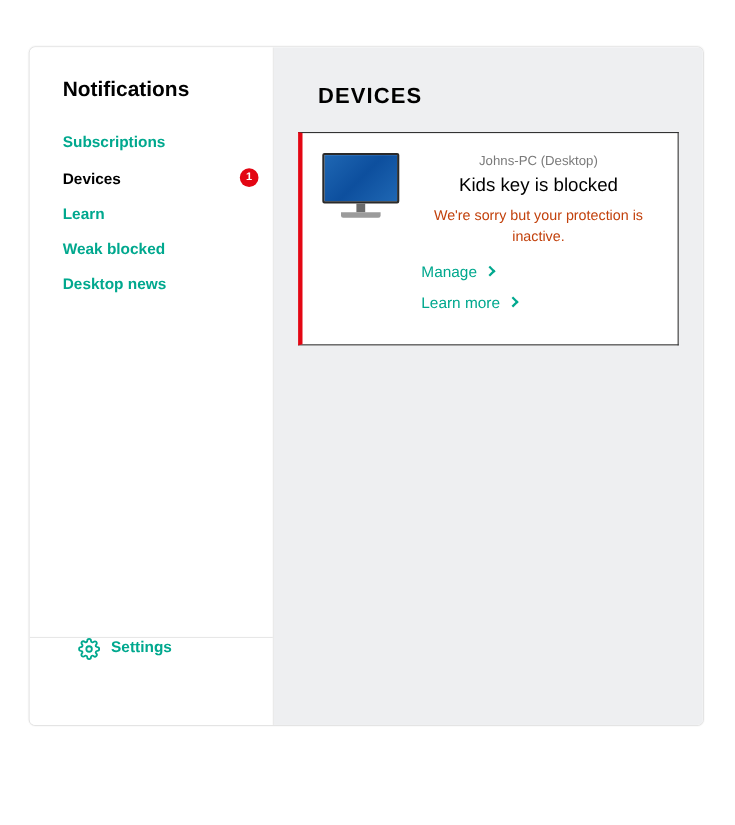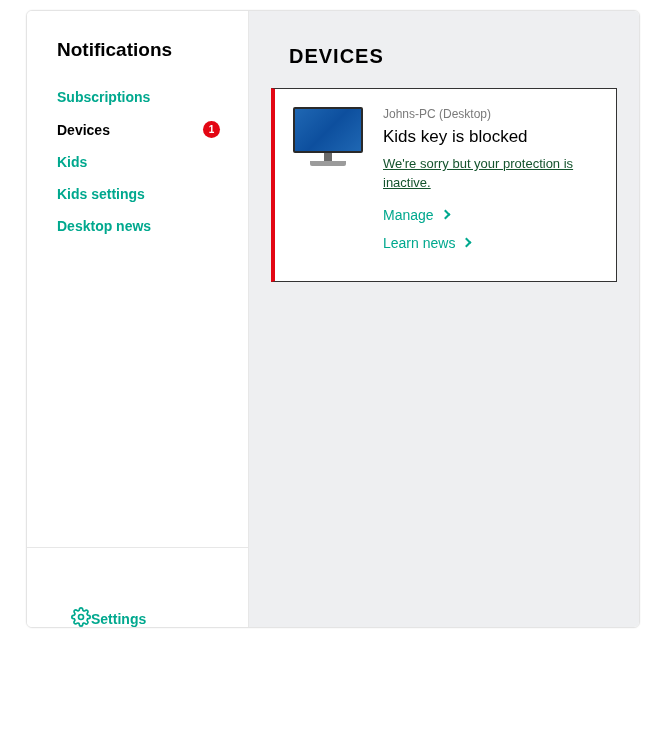--- a/index.html
+++ b/index.html
@@ -1,19 +1,19 @@
 <!DOCTYPE html>
 <html><head>
 <meta charset="utf-8">
 <style>
   * { box-sizing: border-box; margin: 0; padding: 0; }
   html, body { width: 668px; height: 750px; font-family: Arial, Helvetica, sans-serif; background: #fff; }
   .app {
     position: absolute;
-    left: 26px; top: 10px;
+    left: 26px; top: 42px;
     width: 614px; height: 618px;
     border: 1px solid #e4e4e4;
     border-radius: 6px;
     overflow: hidden;
     display: flex;
     background: #fff;
     box-shadow: 0 0 0 1px rgba(0,0,0,0.02);
   }
   .sidebar {
     width: 222px;
@@ -30,21 +30,21 @@
     font-size: 19px;
     font-weight: 700;
     color: #000;
     margin-bottom: 20px;
   }
   .nav-list { list-style: none; }
   .nav-item {
     display: flex;
     align-items: center;
     justify-content: space-between;
-    padding: 8px 24px 8px 0;
+    padding: 8px 9px 8px 0;
     font-size: 14px;
     font-weight: 700;
     cursor: pointer;
   }
   .nav-item .label { }
   .nav-item.inactive .label { color: #00a88e; }
   .nav-item.active .label { color: #000; }
   .badge {
     width: 17px; height: 17px;
     border-radius: 50%;
@@ -54,23 +54,23 @@
     font-weight: 700;
     display: flex;
     align-items: center;
     justify-content: center;
     margin-right: 4px;
   }
   .sidebar-footer {
     border-top: 1px solid #e7e7e7;
     height: 80px;
     display: flex;
-    align-items: flex-end;
+    align-items: flex-start;
     padding-left: 44px;
-    gap: 0;
+    gap: 10px;
     cursor: pointer;
   }
   .settings-label {
     color: #00a88e;
     font-weight: 700;
     font-size: 14px;
   }
   .gear { width: 20px; height: 20px; }
   .gear svg { display: block; }
   .main {
@@ -103,24 +103,24 @@
   }
   .monitor .neck {
     position: absolute; left: 50%; transform: translateX(-50%);
     top: 46px; width: 8px; height: 8px; background: #6b6b6b;
   }
   .monitor .base {
     position: absolute; left: 50%; transform: translateX(-50%);
     top: 54px; width: 36px; height: 5px; background: #9b9b9b;
     border-radius: 0 0 2px 2px;
   }
-  .card-body { flex: 1; }
+  .card-body { flex: 1; text-align: center; }
   .device-name { font-size: 12px; color: #7a7a7a; margin-bottom: 6px; }
   .card-title { font-size: 17px; color: #000; margin-bottom: 8px; }
-  .card-desc { font-size: 13px; color: #14532d; line-height: 1.45; margin-bottom: 14px; text-decoration: underline; }
+  .card-desc { font-size: 13px; color: #c2410c; line-height: 1.45; margin-bottom: 14px; }
   .card-action {
     display: flex; align-items: center; gap: 8px;
     color: #00a88e; font-weight: 400; font-size: 14px;
     margin-bottom: 12px; cursor: pointer;
   }
   .chev { width: 7px; height: 7px; border-top: 2px solid #00a88e; border-right: 2px solid #00a88e; transform: rotate(45deg); display: inline-block; }
 </style>
 </head>
 <body>
 
@@ -134,25 +134,25 @@
         <li class="nav-item inactive">
           <span class="label">Subscriptions</span>
         </li>
 
         <li class="nav-item active">
           <span class="label">Devices</span>
           <span class="badge">1</span>
         </li>
 
         <li class="nav-item inactive">
-          <span class="label">Kids</span>
-        </li>
-
-        <li class="nav-item inactive">
-          <span class="label">Kids settings</span>
+          <span class="label">Learn</span>
+        </li>
+
+        <li class="nav-item inactive">
+          <span class="label">Weak blocked</span>
         </li>
 
         <li class="nav-item inactive">
           <span class="label">Desktop news</span>
         </li>
 
       </ul>
     </div>
 
     <div class="sidebar-footer">
@@ -181,20 +181,20 @@
         <div class="device-name">Johns-PC (Desktop)</div>
         <div class="card-title">Kids key is blocked</div>
         <div class="card-desc">We're sorry but your protection is inactive.</div>
 
         <div class="card-action">
           <span>Manage</span>
           <span class="chev"></span>
         </div>
 
         <div class="card-action">
-          <span>Learn news</span>
+          <span>Learn more</span>
           <span class="chev"></span>
         </div>
       </div>
     </div>
   </main>
 
 </div>
 
 </body></html>

